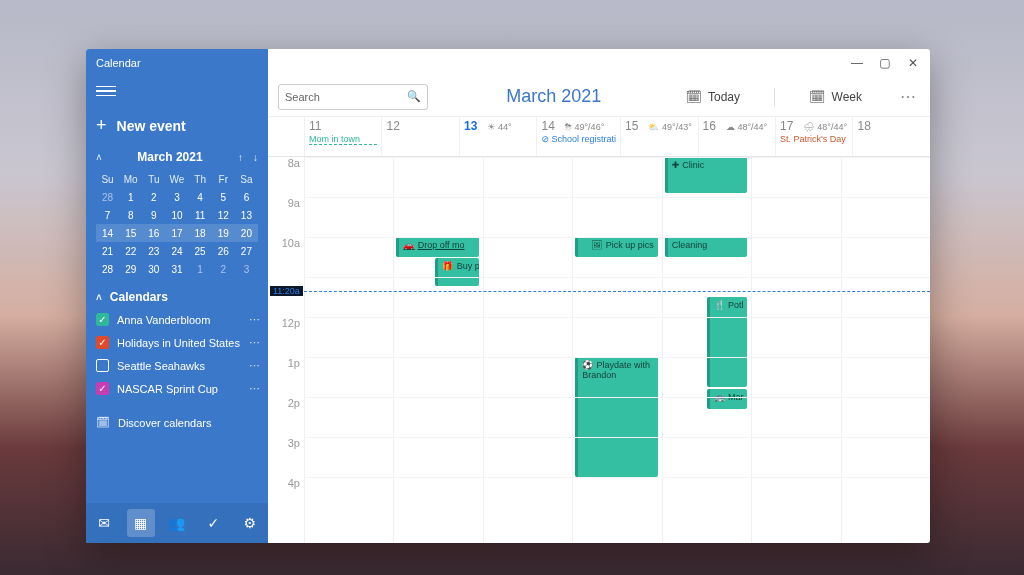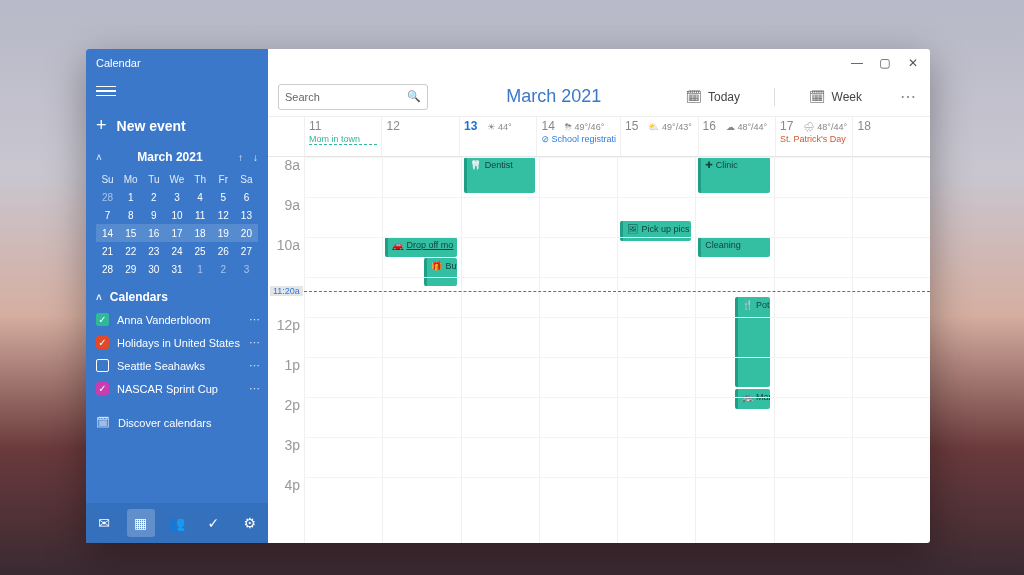--- a/index.html
+++ b/index.html
@@ -70,27 +70,27 @@
   .adcell .dnum{float:left;font-size:12px;color:#888;margin-right:6px;}
   .adcell.today .dnum{color:#1a6fd8;font-weight:700;}
   .temp{color:#888;font-size:9px;}
   .allday-evt{font-size:9px;white-space:nowrap;overflow:hidden;text-overflow:ellipsis;}
   .allday-evt.blue{color:#2a7de0;}
   .allday-evt.red{color:#d3572e;}
   .allday-evt.dash{border-bottom:1px dashed #2fb89a;color:#2fb89a;}
 
   
   .grid{flex:1;overflow:hidden;display:flex;position:relative;}
-  .timecol{width:36px;display:flex;flex-direction:column;font-size:14px;color:#999;text-align:right;padding-right:4px;}
+  .timecol{width:36px;display:flex;flex-direction:column;font-size:11px;color:#999;text-align:right;padding-right:4px;}
   .timecol div{height:40px;border-bottom:1px solid transparent;}
   .daycols{flex:1;display:flex;position:relative;}
   .dcol{flex:1;border-left:1px solid #f0f0f0;position:relative;}
   .hrule{position:absolute;left:0;right:0;border-top:1px solid #f3f3f3;}
   .nowline{position:absolute;left:0;right:0;border-top:1px dashed #2a7de0;}
-  .nowlabel{position:absolute;left:0;font-size:9px;color:#2a7de0;background:#e5e5e5;padding:0 3px;transform:translateY(-50%);}
+  .nowlabel{position:absolute;left:0;font-size:9px;color:#2a7de0;background:#0f172a;padding:0 3px;transform:translateY(-50%);}
   .evt{position:absolute;left:2px;right:4px;background:#34bfa3;color:#14433a;font-size:9px;padding:3px 4px;border-radius:2px;overflow:hidden;white-space:nowrap;cursor:pointer;border-left:3px solid #1f9e85;}
   .evt .eic{margin-right:3px;}
 </style>
 </head>
 <body>
 
 <div class="window">
   <div class="titlebar">
     <div class="titlebar-left">Calendar</div>
     <div class="titlebar-right">
@@ -307,26 +307,24 @@
             <div>2p</div>
             <div>3p</div>
             <div>4p</div>
           </div>
         <div class="daycols" id="daycols">
             <div class="dcol"></div>
             <div class="dcol">
               <div class="evt" style="top: 80px; height: 20px; text-decoration: underline;"><span class="eic">🚗</span><span>Drop off mo</span></div>
               <div class="evt" style="top: 101px; height: 28px; margin-left: 39px;"><span class="eic">🎁</span><span>Buy present</span></div>
             </div>
-            <div class="dcol">
-              <div class="evt" style="top: 0px; height: 36px;"><span class="eic">🦷</span><span>Dentist</span></div>
-            </div>
             <div class="dcol"></div>
             <div class="dcol">
-              <div class="evt" style="top: 64px; height: 20px;"><span class="eic">🖼</span><span>Pick up pics</span></div>
+              <div class="evt" style="top: 80px; height: 20px; text-align: right;"><span class="eic">🖼</span><span>Pick up pics</span></div>
+              <div class="evt" style="top: 200px; height: 120px; white-space: normal;"><span class="eic">⚽</span><span>Playdate with Brandon</span></div>
             </div>
             <div class="dcol">
               <div class="evt" style="top: 0px; height: 36px;"><span class="eic">✚</span><span>Clinic</span></div>
               <div class="evt" style="top: 80px; height: 20px;"><span>Cleaning</span></div>
               <div class="evt" style="top: 140px; height: 90px; left: 50%;"><span class="eic">🍴</span><span>Potl</span></div>
               <div class="evt" style="top: 232px; height: 20px; left: 50%;"><span class="eic">🚌</span><span>Mar</span></div>
             </div>
             <div class="dcol"></div>
             <div class="dcol"></div>
             <div class="hrule" style="top: 0px;"></div>

